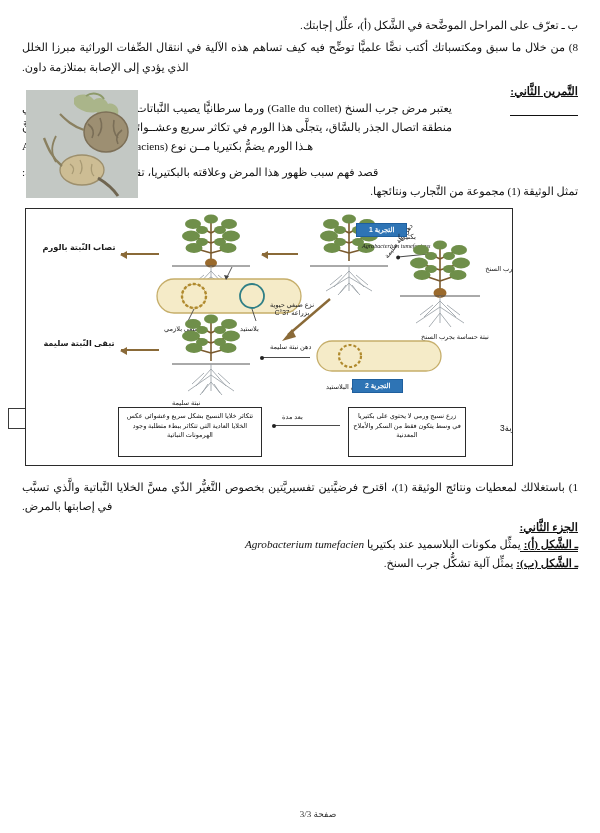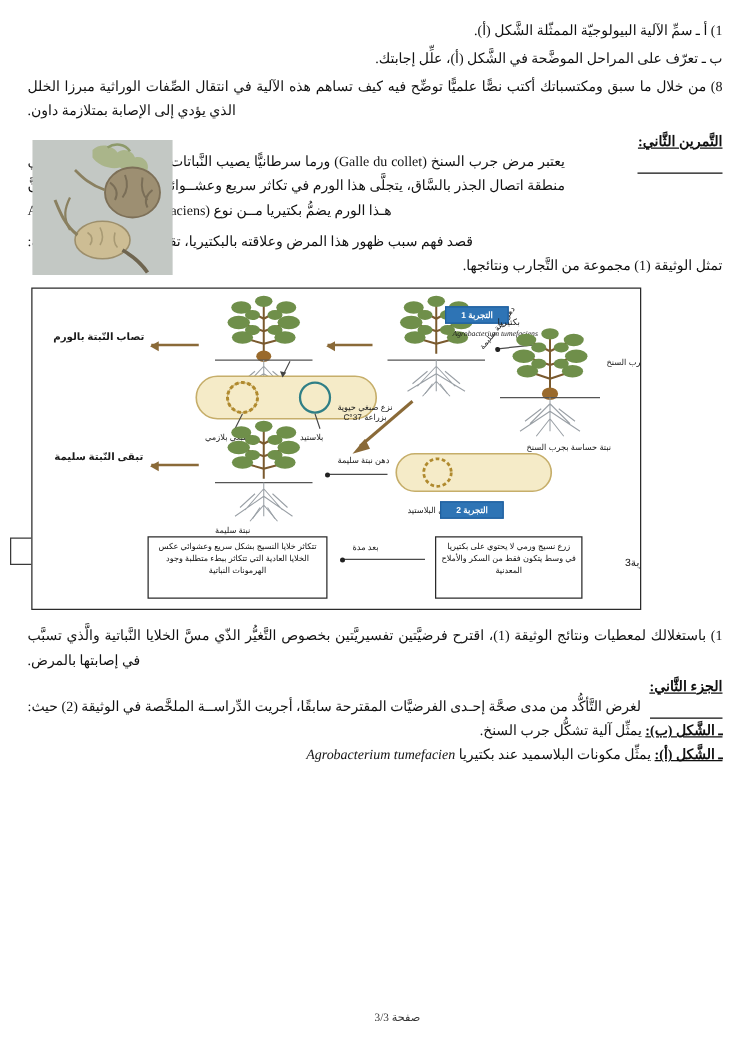--- a/index.html
+++ b/index.html
@@ -122,21 +122,20 @@
     text-align:center;font-size:9px;color:#333;direction:rtl;margin-left:36px;
   }
   .bullet-line{direction:rtl;text-align:right;font-size:11.2px;padding:0 22px;line-height:1.72;}
 </style>
 </head>
 <body>
 
 <div class="page">
 
   <div class="q-block">
-    <div class="ln">1) أ ـ سمِّ الآلية البيولوجيّة الممثّلة الشَّكل (أ).</div>
     <div class="ln">ب ـ تعرّف على المراحل الموضَّحة في الشَّكل (أ)، علِّل إجابتك.</div>
     <div class="ln just">8) من خلال ما سبق ومكتسباتك أكتب نصًّا علميًّا توضِّح فيه كيف تساهم هذه الآلية في انتقال الصِّفات الوراثية مبرزا الخلل الذي يؤدي إلى الإصابة بمتلازمة داون.</div>
   </div>
 
   <div class="ex2">
 
     <div class="photo">
       <svg width="112" height="108" viewBox="0 0 112 108" aria-hidden="true">
         <rect width="112" height="108" fill="#c3c8c4"></rect>
 
@@ -354,24 +353,23 @@
 
         <div class="exp-plain" style="left:452px;top:214px;">التجربة3</div>
 
       </div>
     </div>
   </div>
 
   <div class="ln just" style="margin-top:2px">1) باستغلالك لمعطيات ونتائج الوثيقة (1)، اقترح فرضيَّتين تفسيريَّتين بخصوص التَّغيُّر الذّي مسَّ الخلايا النَّباتية والَّذي تسبَّب في إصابتها بالمرض.</div>
 
   <div class="hd" style="margin-top:3px"><span>الجزء الثَّاني:</span></div>
-  <div class="ln just">لغرض التَّأكُّد من مدى صحَّة إحـدى الفرضيَّات المقترحة سابقًا، أجريت الدِّراســة الملخَّصة في الوثيقة (2) حيث:</div>
-
+
+  <div class="bullet-line">
+    <b><u>ـ الشَّكل (أ):</u></b><span> يمثِّل مكونات البلاسميد عند بكتيريا </span><span class="lat">Agrobacterium tumefacien</span>
+  </div>
   <div class="bullet-line">
     <b><u>ـ الشَّكل (ب):</u></b><span> يمثِّل آلية تشكُّل جرب السنخ.</span>
   </div>
-  <div class="bullet-line">
-    <b><u>ـ الشَّكل (أ):</u></b><span> يمثِّل مكونات البلاسميد عند بكتيريا </span><span class="lat">Agrobacterium tumefacien</span>
-  </div>
 
   <div class="footer">صفحة 3/3</div>
 
 </div>
 
 </body></html>

